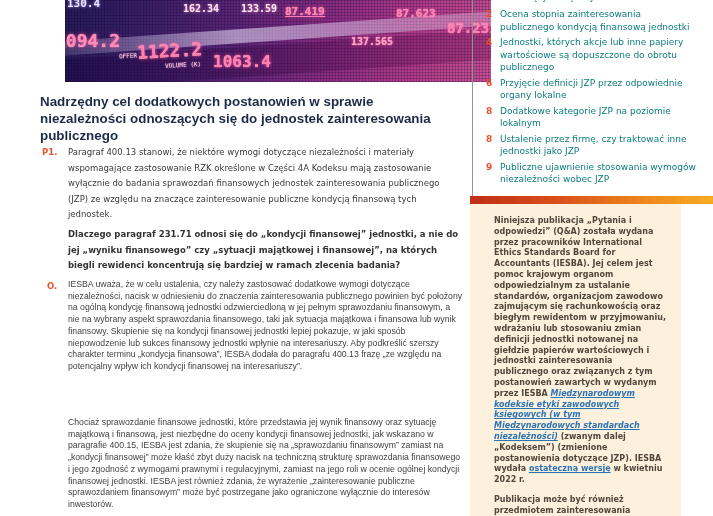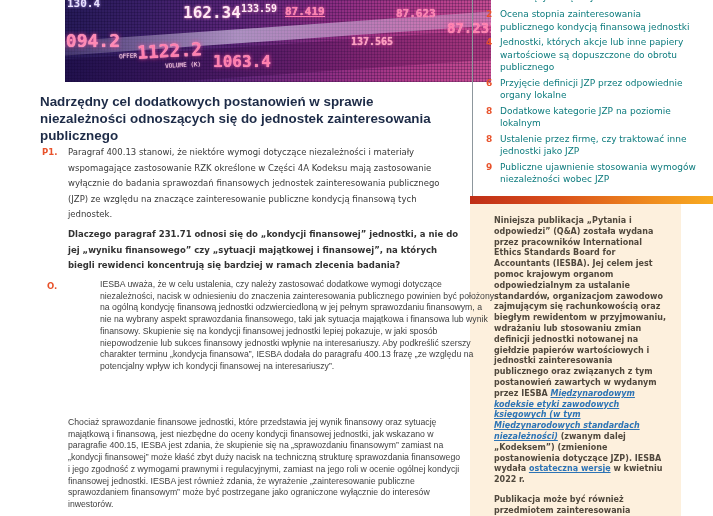--- a/index.html
+++ b/index.html
@@ -13,21 +13,21 @@
       repeating-linear-gradient(90deg, rgba(10,0,40,.22) 0 1px, transparent 1px 3px),
       linear-gradient(100deg,#251a57 0%,#3a2068 18%,#5c2578 40%,#8c2d82 62%,#b23c8a 82%,#c84f93 100%); margin-left: 28px;}
   .banner .streak{position:absolute;left:-20px;top:26px;width:480px;height:14px;
       background:linear-gradient(90deg,rgba(235,225,255,.10),rgba(240,230,255,.55) 40%,rgba(235,215,250,.25));
       transform:rotate(-4deg);}
   .banner .band{position:absolute;left:-20px;top:44px;width:480px;height:30px;
       background:linear-gradient(90deg,rgba(20,5,60,.45),rgba(120,20,90,.35));transform:rotate(-4deg);}
   .tick{position:absolute;font-family:"DejaVu Sans Mono",monospace;font-weight:700;
         color:#ff7fae;text-shadow:0 0 4px rgba(255,70,150,.9),0 0 1px #fff;}
   .t0{left:2px;top:-3px;font-size:11px;color:#e9e2ff;text-shadow:0 0 3px rgba(200,180,255,.9);}
-  .t1{left:118px;top:3px;font-size:16px;color:#ffe9f4;text-shadow:0 0 3px rgba(255,150,200,.9);}
+  .t1{left:118px;top:3px;font-size:10px;color:#ffe9f4;text-shadow:0 0 3px rgba(255,150,200,.9);}
   .t2{left:176px;top:3px;font-size:10px;color:#ffe9f4;text-shadow:0 0 3px rgba(255,150,200,.9);}
   .t3{left:220px;top:5px;font-size:11px;text-decoration:underline;}
   .t4{left:299px;top:7px;font-size:11px;padding-left:32px;}
   .t5{left:382px;top:20px;font-size:14px;}
   .t6{left:286px;top:36px;font-size:10px;color:#ff9dbf;}
   .t7{left:-10px;top:30px;font-size:18px;color:#ff8ab4;}
   .t8{left:72px;top:40px;font-size:18px;transform:rotate(-3deg);}
   .t9{left:148px;top:52px;font-size:16px;}
   .lab{position:absolute;font-family:"DejaVu Sans Mono",monospace;font-size:6px;color:#ffd9ec;
        text-shadow:0 0 2px rgba(255,150,210,.8);}
@@ -60,21 +60,21 @@
       font-family:"Liberation Sans",sans-serif;font-size:13.4px;line-height:17px;
       font-weight:700;color:#1d2b47;}
   .qlabel{position:absolute;font-size:8.5px;font-weight:700;color:#e8522b;}
   .p1-label{left:42px;top:147px;}
   .o-label{left:47px;top:281px;}
   .qtext{position:absolute;left:68px;width:394px;font-size:8.5px;line-height:15.5px;color:#3a3a3a;}
   .q-body{top:145px;}
   .q-question{top:227px;font-weight:700;color:#333333;}
   .atext{position:absolute;left:68px;width:395px;font-family:"Liberation Sans",sans-serif;
       font-size:8.7px;line-height:11.7px;color:#3f3f3f;}
-  .a-p1{top:279px;margin-left:32px;}
+  .a-p1{top:279px;}
   .a-p2{top:417px;}
 </style>
 </head>
 <body>
 
 <div class="banner">
   <div class="streak"></div>
   <div class="band"></div>
   <span class="tick t0">130.4</span>
   <span class="tick t1">162.34</span>

